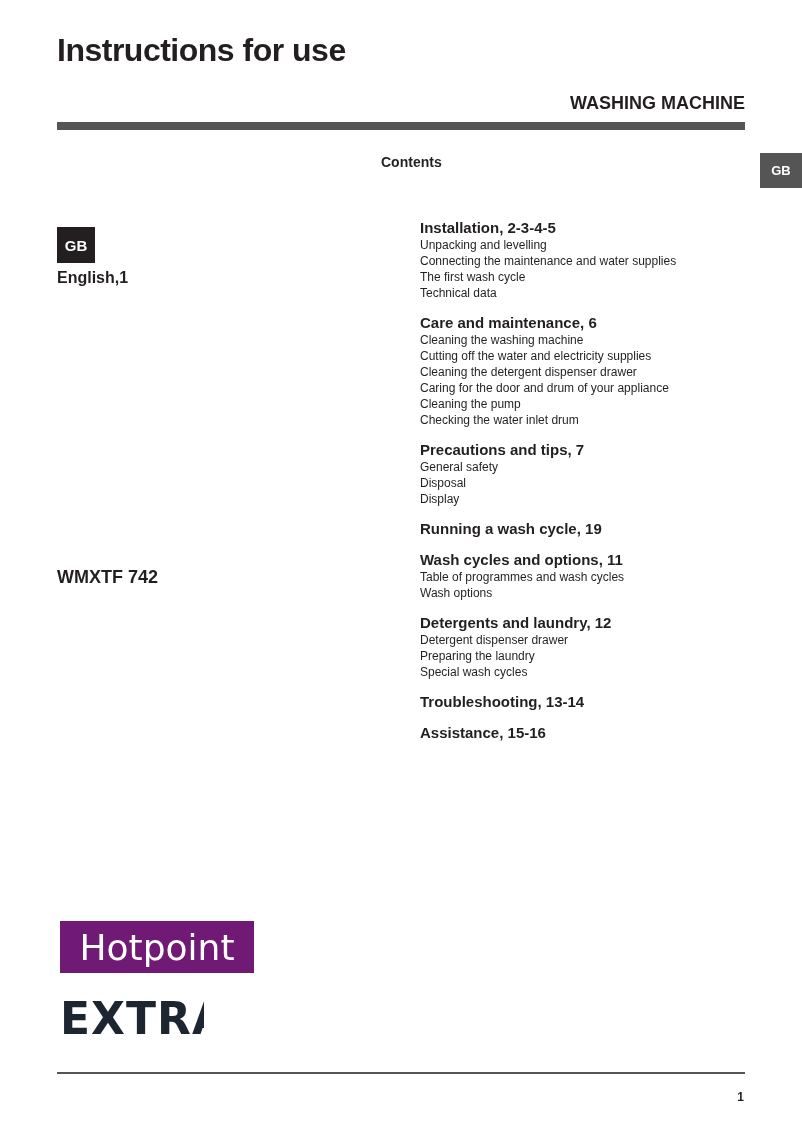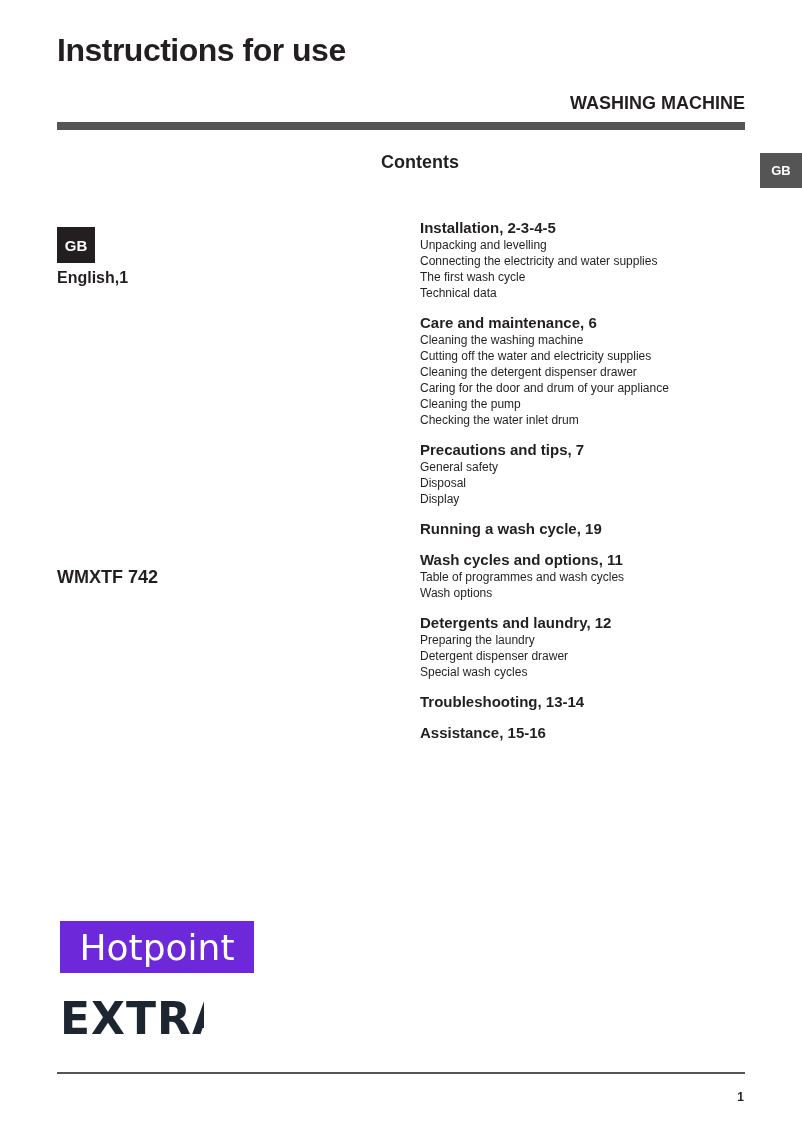--- a/index.html
+++ b/index.html
@@ -32,39 +32,39 @@
     }
     .lang-label {
       position: absolute; left: 57px; top: 270px; font-size: 16px; font-weight: bold;
       line-height: 15px;
     }
     .model {
       position: absolute; left: 57px; top: 566px; font-size: 18px; font-weight: bold;
       line-height: 22px;
     }
     .contents-heading {
-      position: absolute; left: 381px; top: 151px; font-size: 18px; font-weight: bold;
+      position: absolute; left: 381px; top: 151px; font-size: 14px; font-weight: bold;
       line-height: 22px; margin: 0;
     }
     .toc {
       position: absolute; left: 381px; top: 219px; width: 380px; margin-left: 39px;
     }
     .toc-section { margin: 0; }
     .toc-section.gap { margin-top: 13px; }
     .toc-section.nogap { margin-top: 0px; }
     .toc-title {
       font-size: 15px; font-weight: bold; line-height: 18px; display: block;
       color: #231f20;
     }
     .toc-item {
       font-size: 12px; line-height: 16px; display: block; color: #231f20;
     }
     .brand-logo {
       position: absolute; left: 60px; top: 921px; width: 194px; height: 52px;
-      background: #6d28d9; color: #ffffff;
+      background: #701a75; color: #ffffff;
       display: flex; align-items: center; justify-content: center;
       font-family: "DejaVu Sans", sans-serif; font-size: 36px; letter-spacing: 0px;
       font-weight: normal;
     }
     .sub-brand {
       position: absolute; left: 60px; top: 994px; width: 144px; height: 50px;
       overflow: hidden; white-space: nowrap;
       font-family: "DejaVu Sans", sans-serif; font-weight: bold; font-size: 44px;
       line-height: 50px; color: #1d2530; letter-spacing: 1px;
     }
@@ -91,21 +91,21 @@
 
 <div class="model">WMXTF 742</div>
 
 <h2 class="contents-heading">Contents</h2>
 
 <div class="toc">
 
   <div class="toc-section">
     <span class="toc-title">Installation, 2-3-4-5</span>
     <span class="toc-item">Unpacking and levelling</span>
-    <span class="toc-item">Connecting the electricity and water supplies</span>
+    <span class="toc-item">Connecting the maintenance and water supplies</span>
     <span class="toc-item">The first wash cycle</span>
     <span class="toc-item">Technical data</span>
   </div>
 
   <div class="toc-section gap">
     <span class="toc-title">Care and maintenance, 6</span>
     <span class="toc-item">Cleaning the washing machine</span>
     <span class="toc-item">Cutting off the water and electricity supplies</span>
     <span class="toc-item">Cleaning the detergent dispenser drawer</span>
     <span class="toc-item">Caring for the door and drum of your appliance</span>
@@ -128,22 +128,22 @@
   </div>
 
   <div class="toc-section gap">
     <span class="toc-title">Wash cycles and options, 11</span>
     <span class="toc-item">Table of programmes and wash cycles</span>
     <span class="toc-item">Wash options</span>
   </div>
 
   <div class="toc-section gap">
     <span class="toc-title">Detergents and laundry, 12</span>
+    <span class="toc-item">Detergent dispenser drawer</span>
     <span class="toc-item">Preparing the laundry</span>
-    <span class="toc-item">Detergent dispenser drawer</span>
     <span class="toc-item">Special wash cycles</span>
   </div>
 
   <div class="toc-section gap">
     <span class="toc-title">Troubleshooting, 13-14</span>
   </div>
 
   <div class="toc-section gap">
     <span class="toc-title">Assistance, 15-16</span>
   </div>

